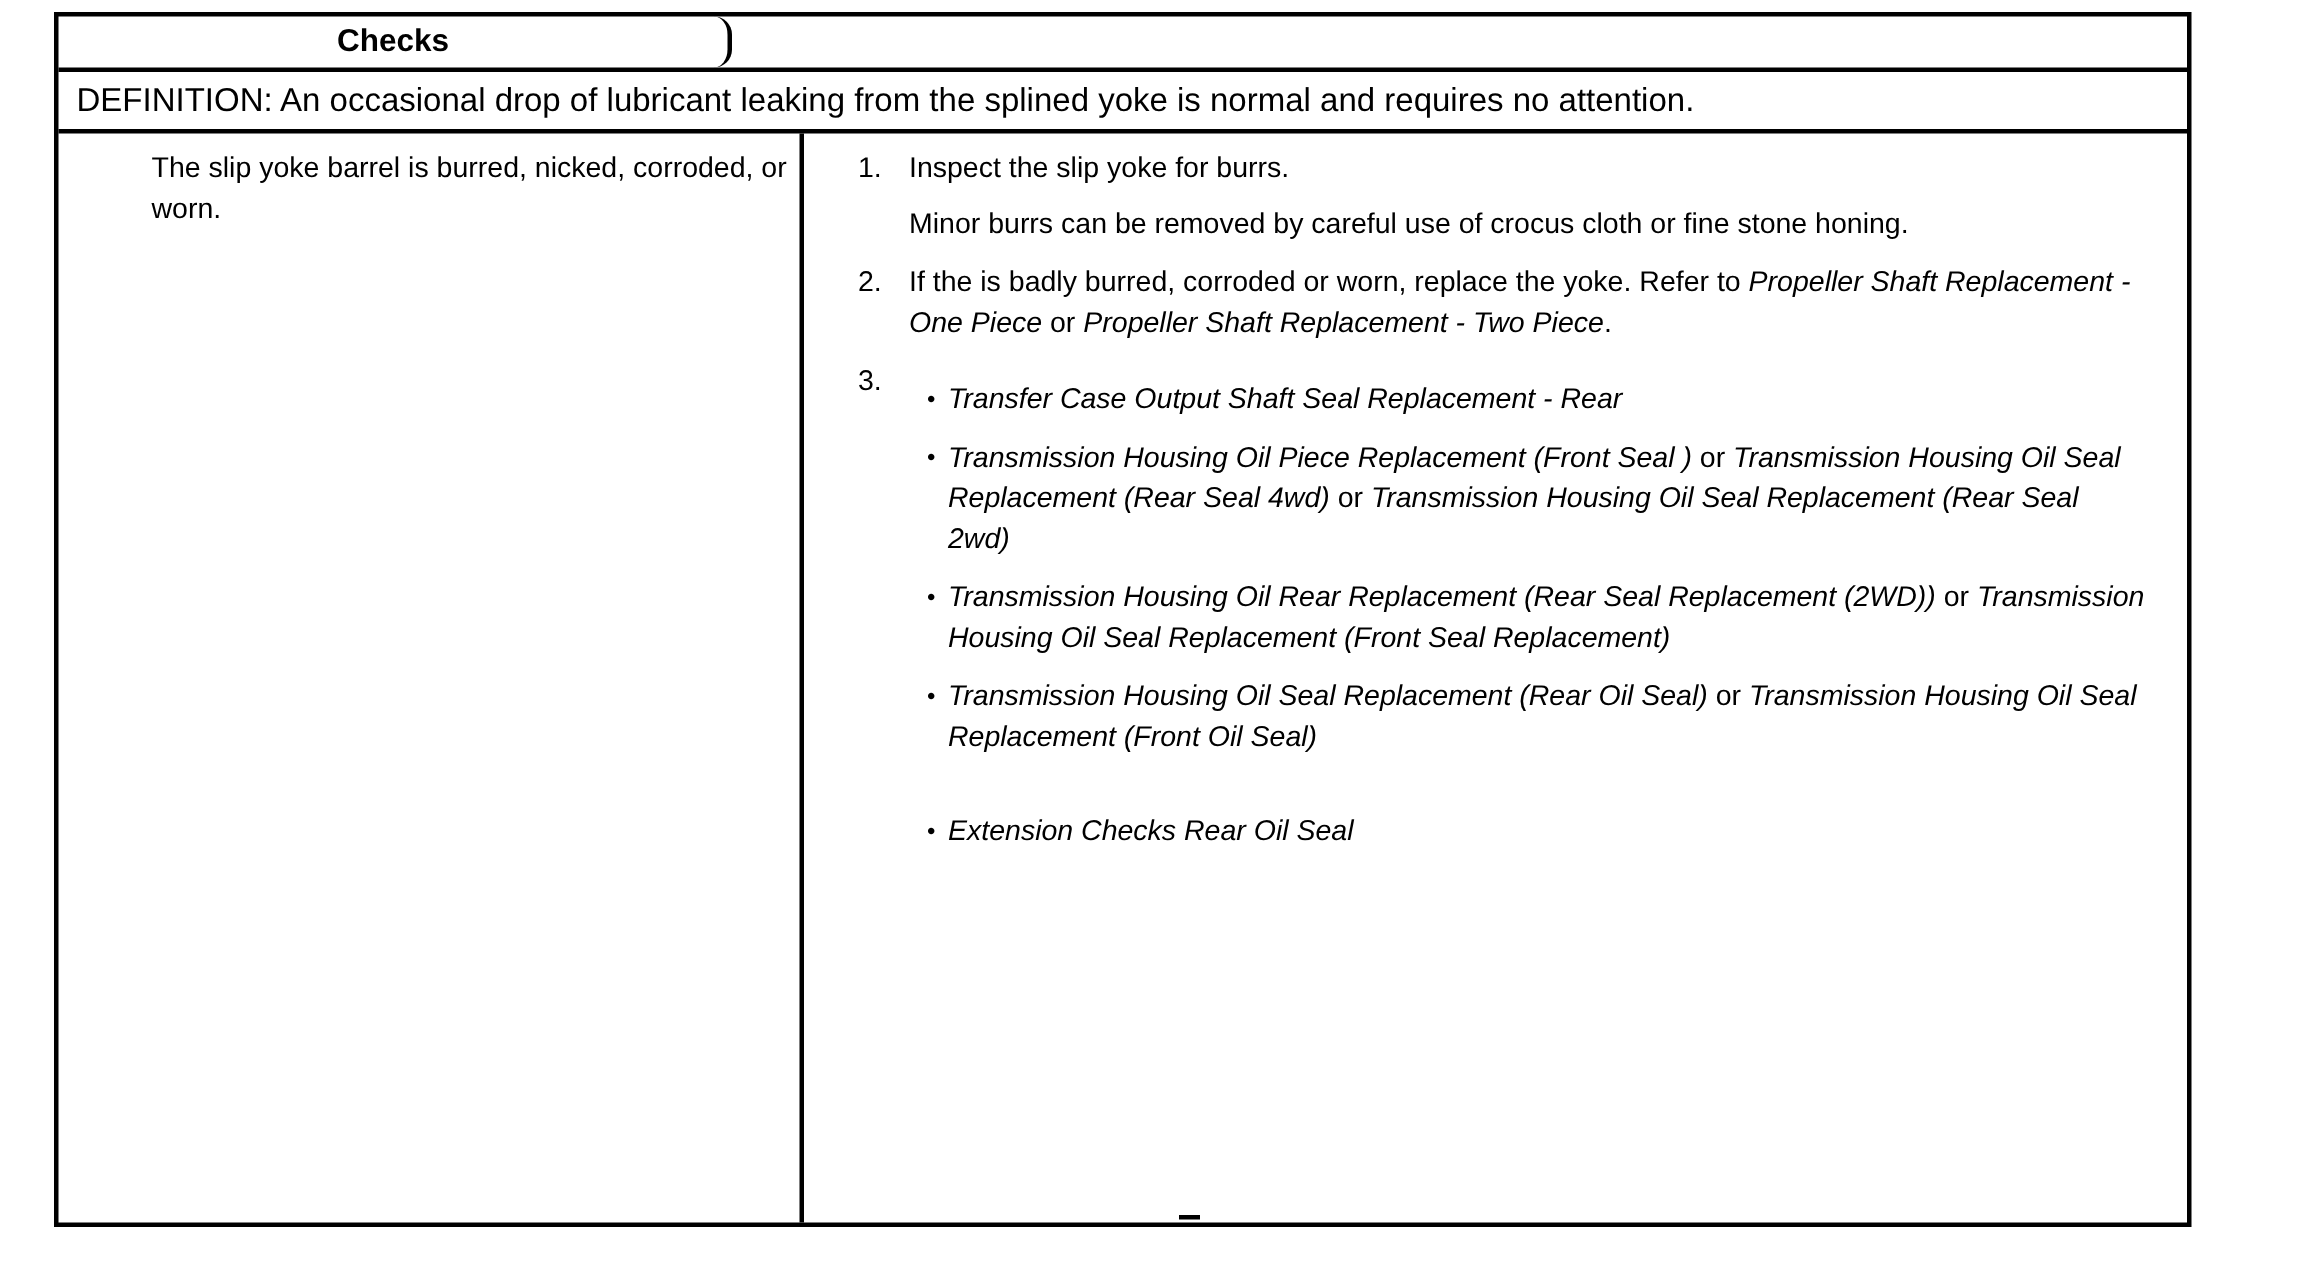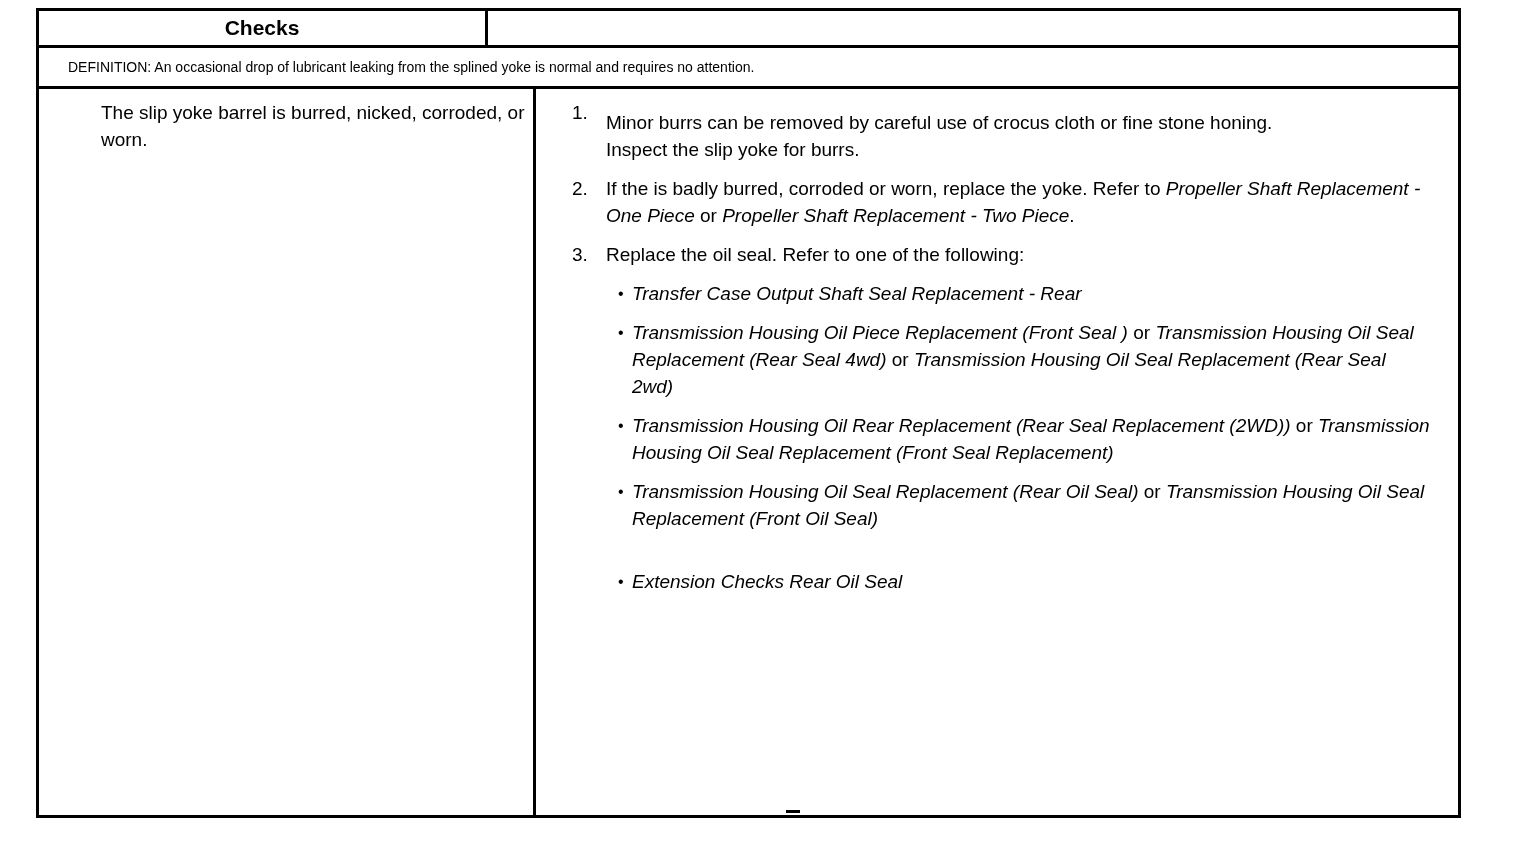--- a/index.html
+++ b/index.html
@@ -25,30 +25,30 @@
 
   .header-row {
     display: flex;
     height: 37px;
     border-bottom: 3px solid #000;
     font-weight: bold;
     font-size: 21px;
     align-items: center;
   }
   .header-cell { text-align: center; }
-  .header-checks { width: 449px; border-right: 3px solid #000; height: 100%; display: flex; align-items: center; justify-content: center; }
+  .header-checks { width: 449px; border-right: 3px solid #000; height: 100%; display: flex; align-items: center; justify-content: center; border-radius: 12px; }
   .header-action { flex: 1; height: 100%; display: flex; align-items: center; justify-content: center; }
 
   .definition-row {
     height: 41px;
     border-bottom: 3px solid #000;
     display: flex;
     align-items: center;
-    padding: 0 29px;
-    font-size: 14px;
+    padding: 0 12px;
+    font-size: 22px;
   }
 
   .body-row {
     flex: 1;
     display: flex;
     font-size: 19px;
     line-height: 27px;
   }
   .check-cell {
     width: 449px;
@@ -99,34 +99,33 @@
 
     <div class="body-row">
       <div class="check-cell">
         <span>The slip yoke barrel is burred, nicked, corroded, or worn.</span>
       </div>
       <div class="action-cell">
         <div>
             <div class="action-item">
               <div class="action-num">1.</div>
               <div class="action-body">
+                <div class="para"><span>Inspect the slip yoke for burrs.</span></div>
                 <div class="para para-gap"><span>Minor burrs can be removed by careful use of crocus cloth or fine stone honing.</span></div>
-                <div class="para"><span>Inspect the slip yoke for burrs.</span></div>
               </div>
             </div>
             <div class="action-item">
               <div class="action-num">2.</div>
               <div class="action-body">
                 <div class="para"><span>If the is badly burred, corroded or worn, replace the yoke. Refer to </span><span class="it">Propeller Shaft Replacement - One Piece</span><span> or </span><span class="it">Propeller Shaft Replacement - Two Piece</span><span>.</span></div>
               </div>
             </div>
             <div class="action-item">
               <div class="action-num">3.</div>
               <div class="action-body">
-                <div class="para"><span>Replace the oil seal. Refer to one of the following:</span></div>
                 <div class="bullet">
                   <div class="bullet-marker">•</div>
                   <div class="bullet-text"><span class="it">Transfer Case Output Shaft Seal Replacement - Rear</span></div>
                 </div>
                 <div class="bullet">
                   <div class="bullet-marker">•</div>
                   <div class="bullet-text"><span class="it">Transmission Housing Oil Piece Replacement (Front Seal )</span><span> or </span><span class="it">Transmission Housing Oil Seal Replacement (Rear Seal 4wd)</span><span> or </span><span class="it">Transmission Housing Oil Seal Replacement (Rear Seal 2wd)</span></div>
                 </div>
                 <div class="bullet">
                   <div class="bullet-marker">•</div>

